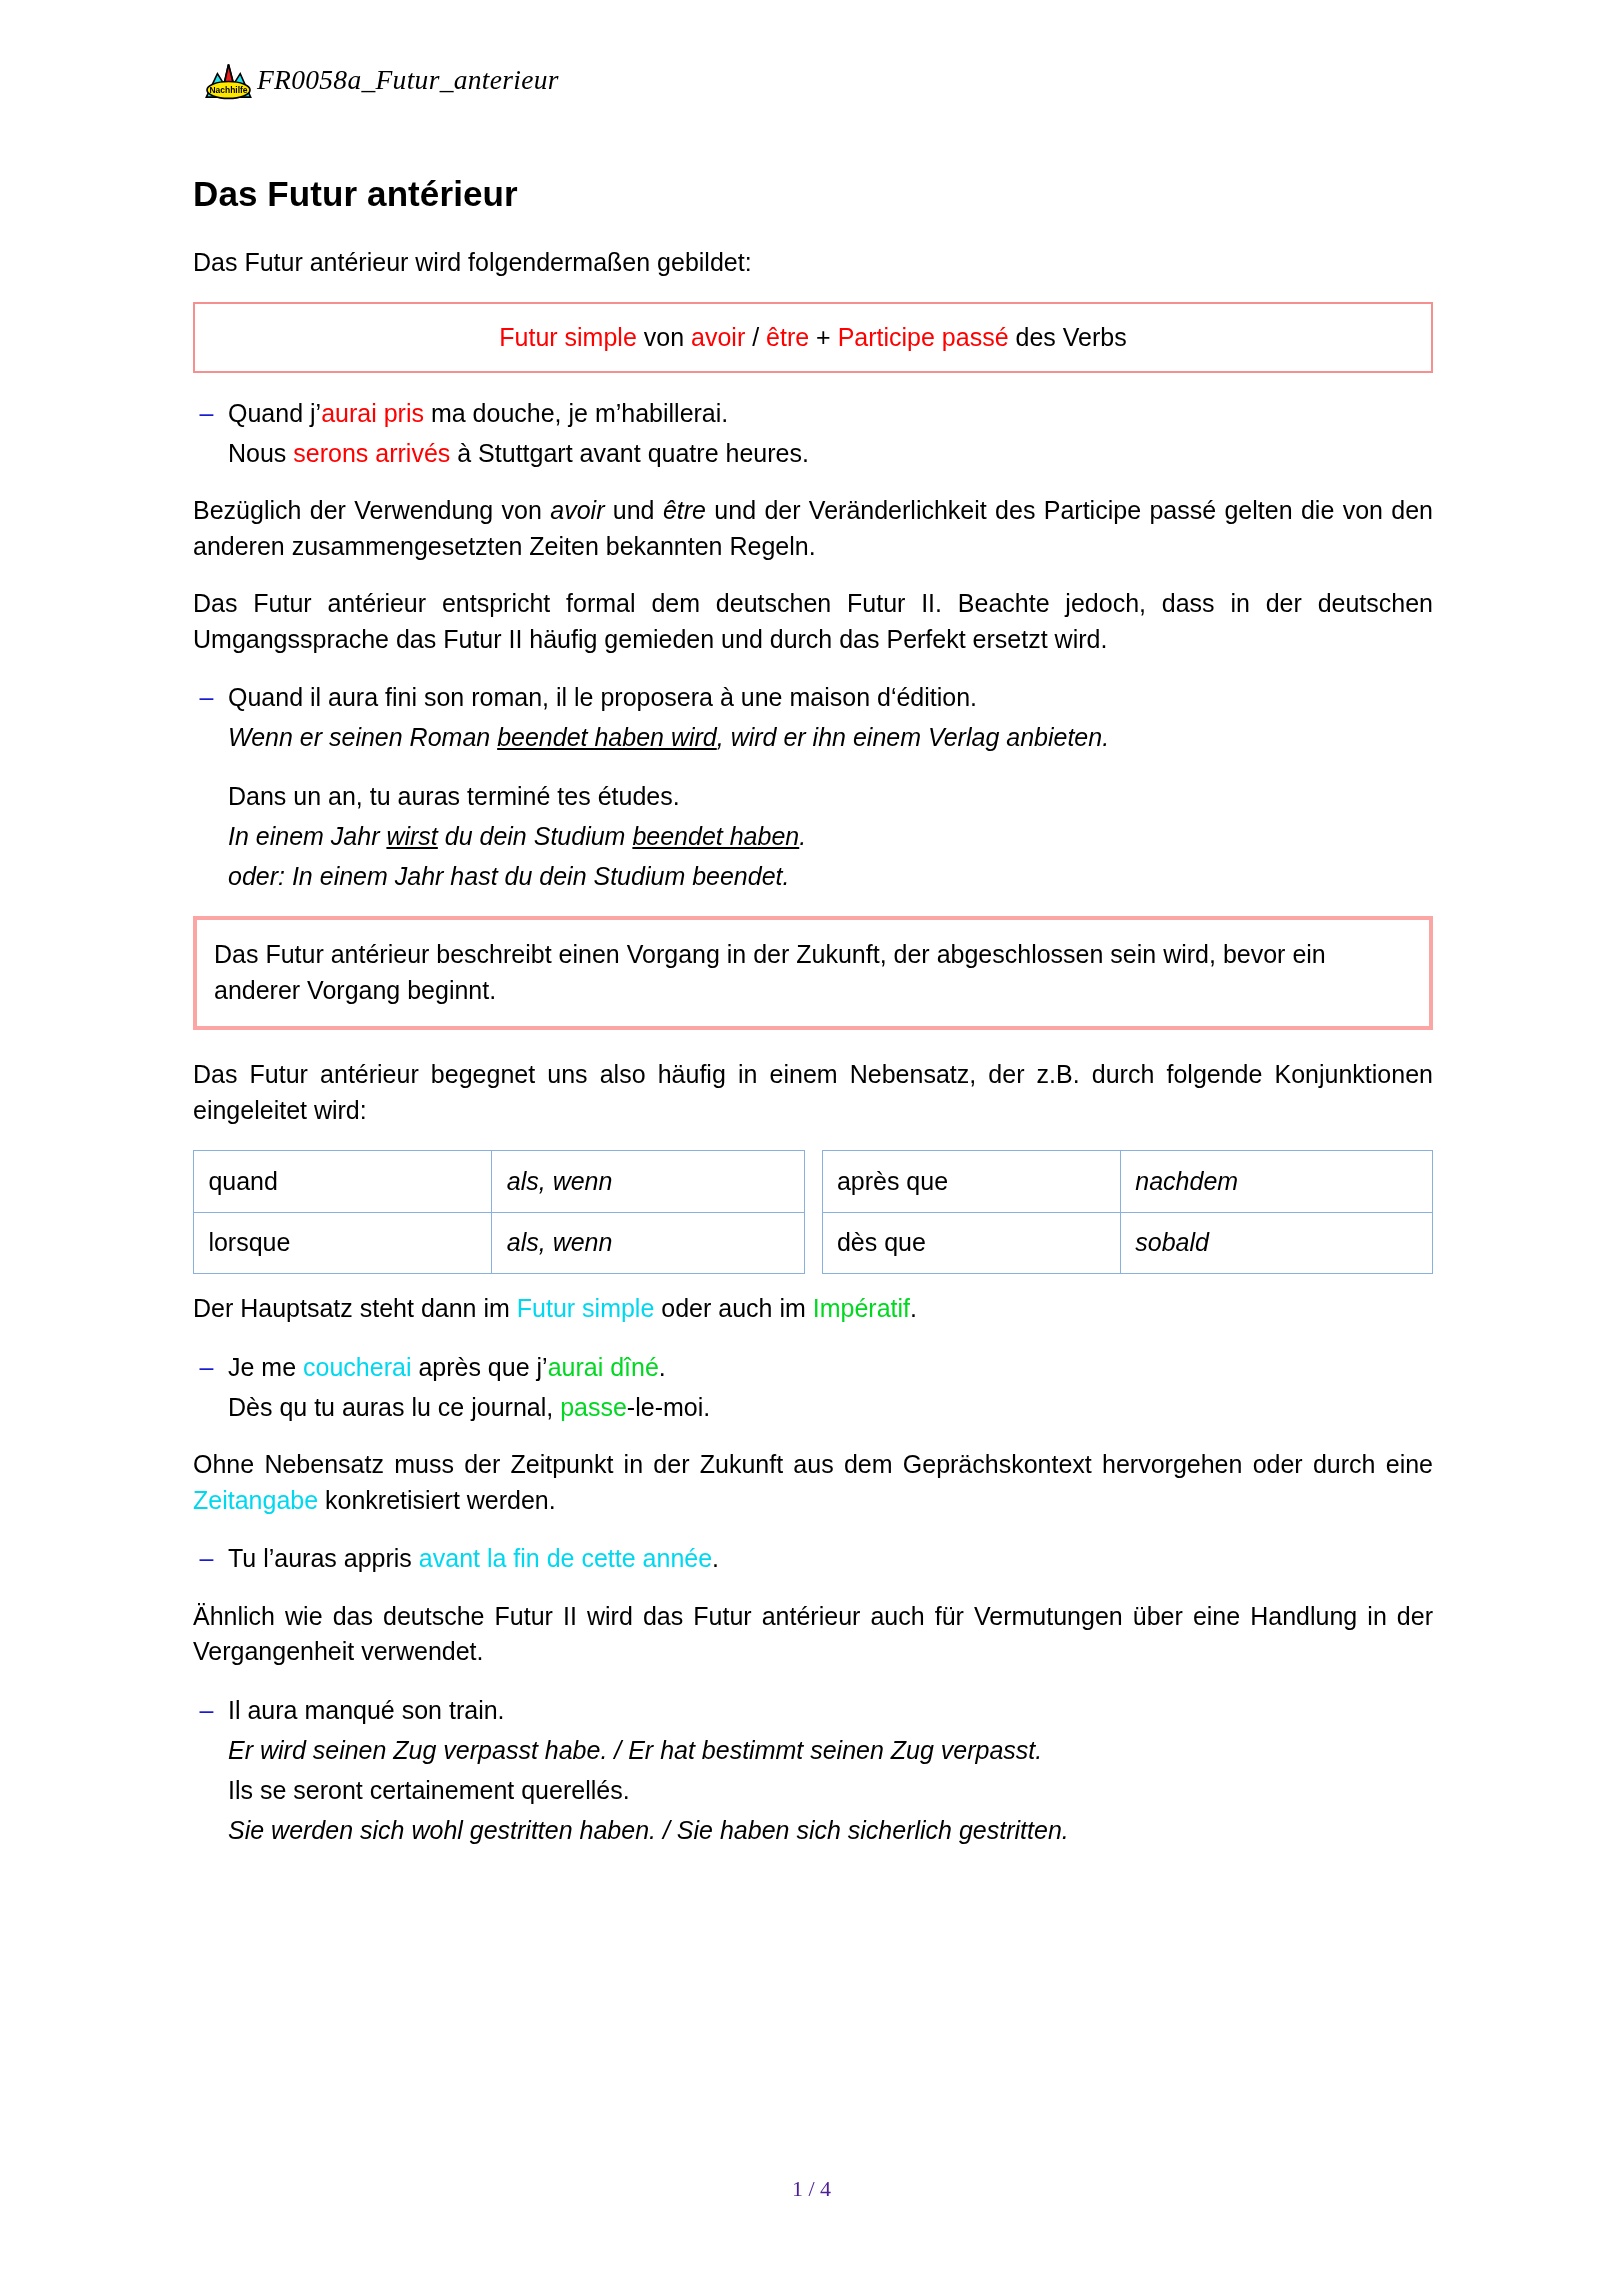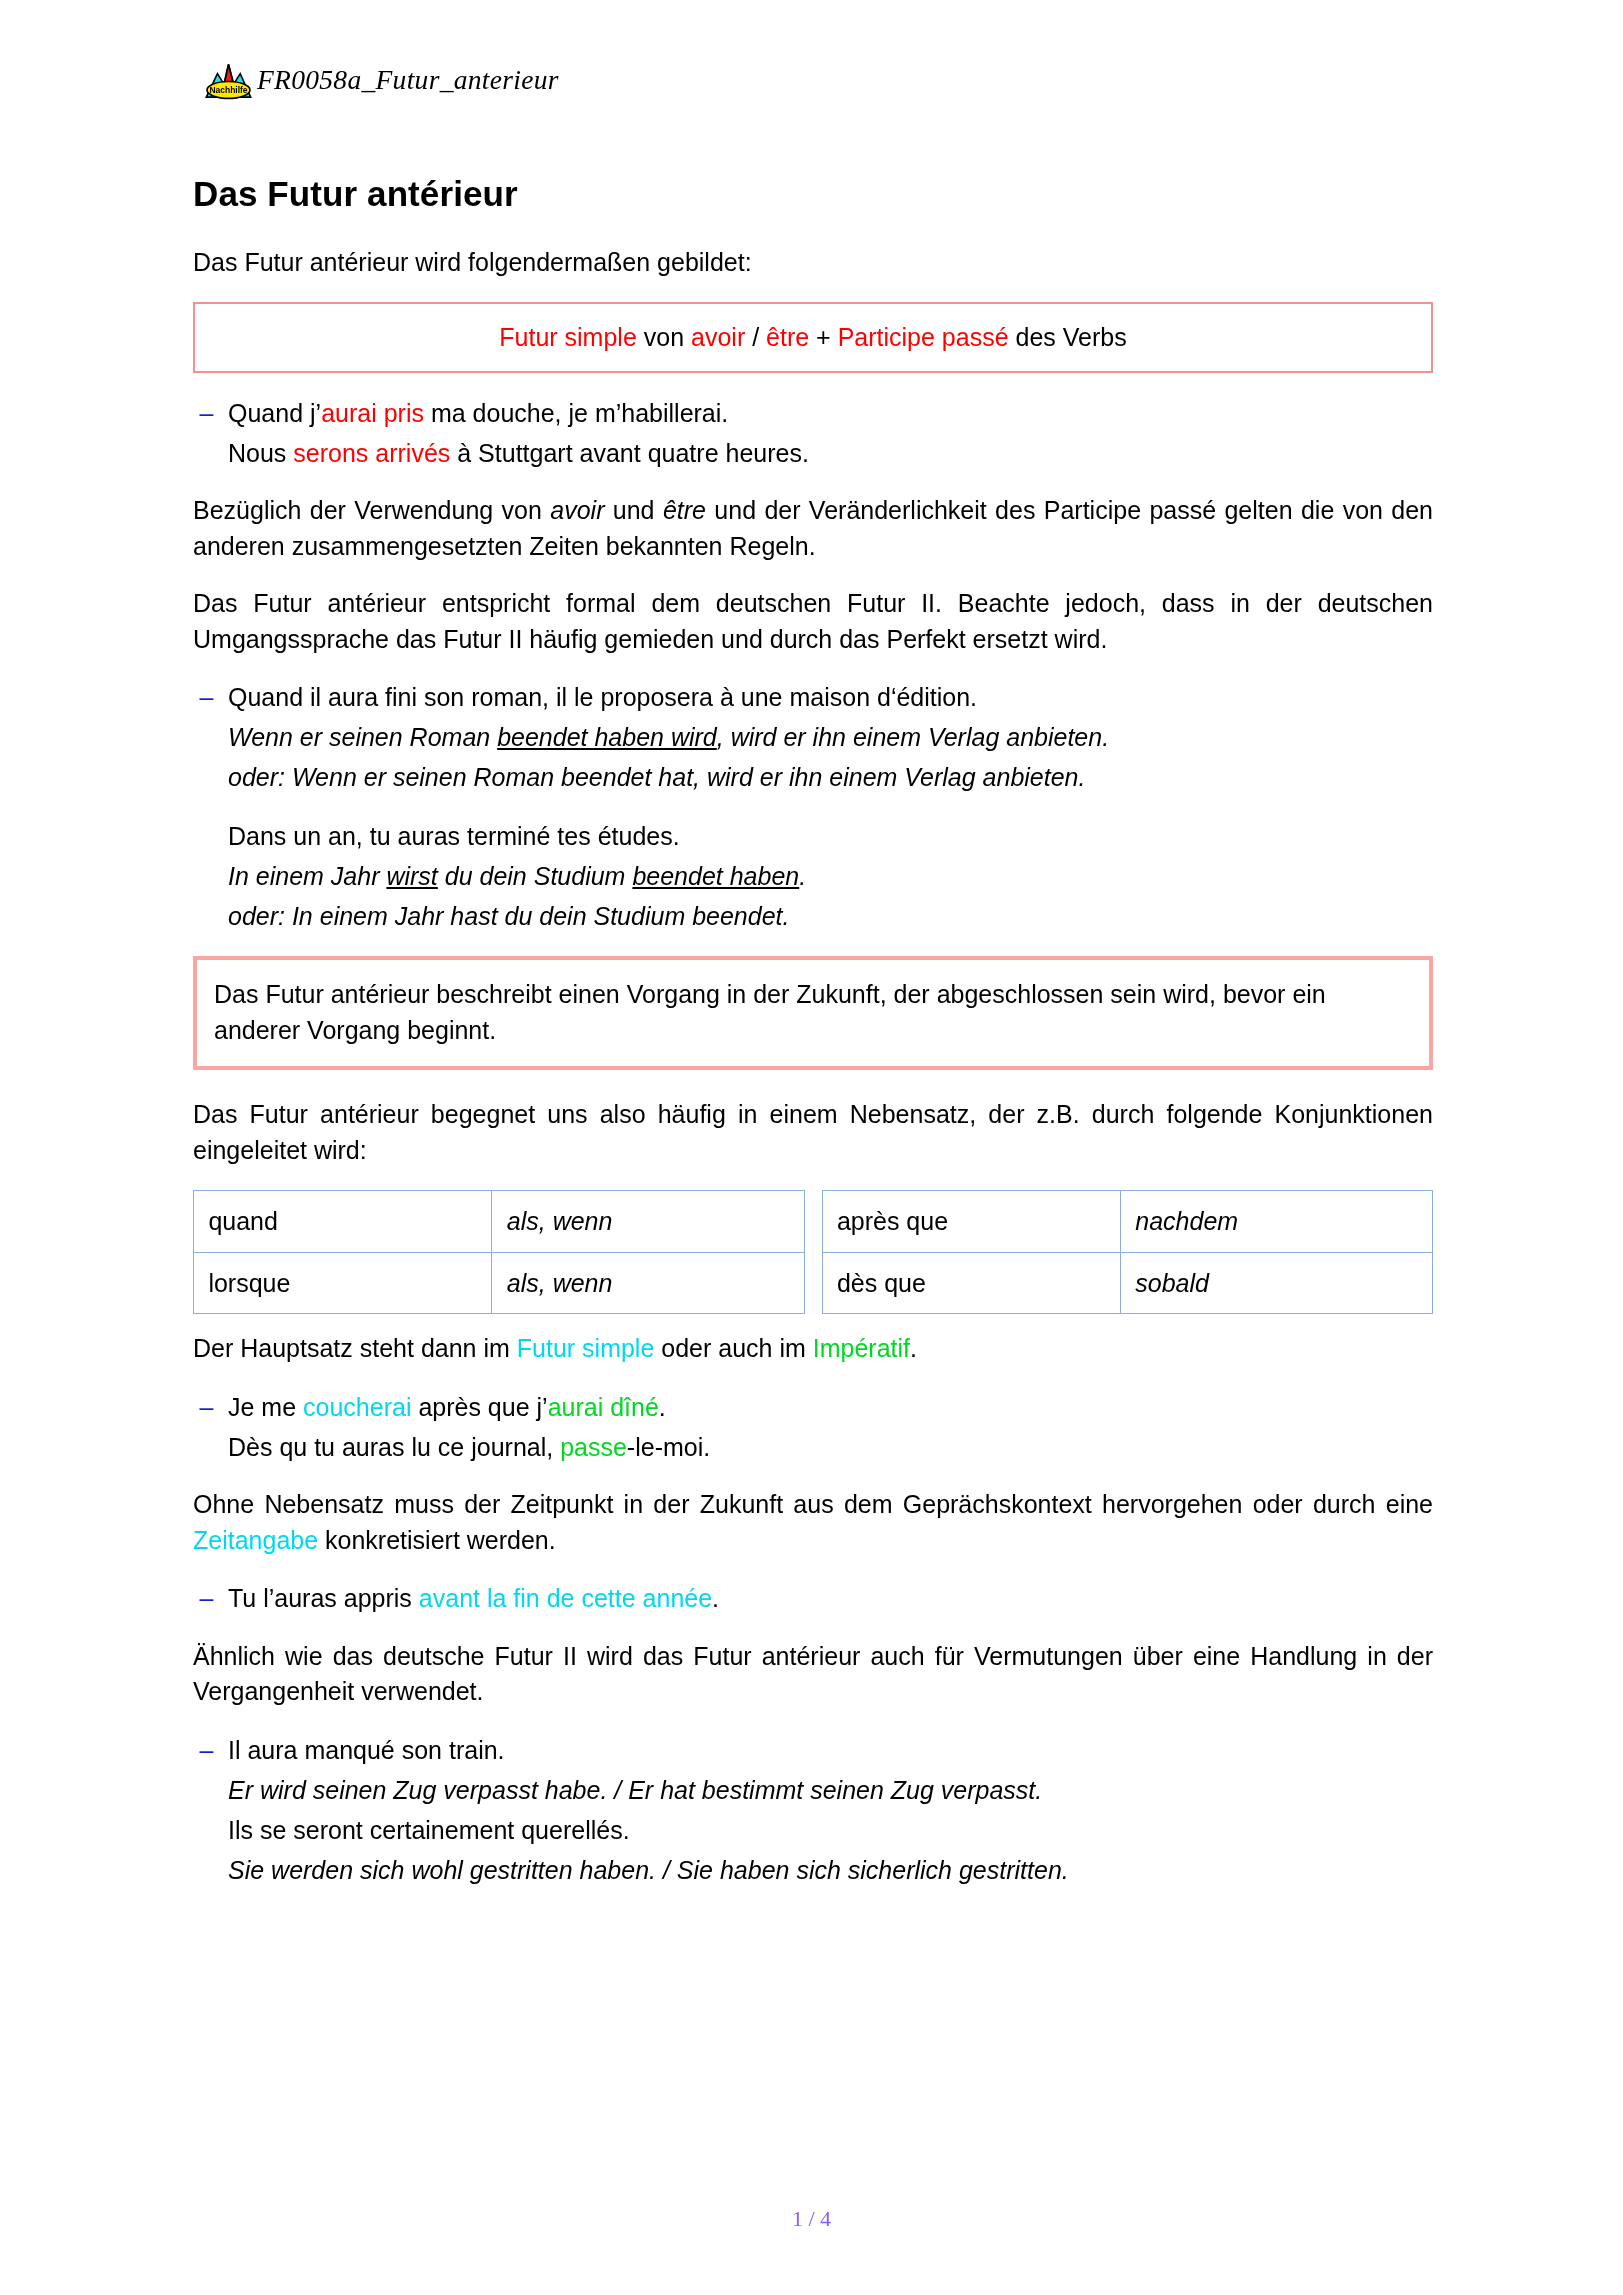--- a/index.html
+++ b/index.html
@@ -135,27 +135,27 @@
     font-size: 25px;
     height: 37px;
     vertical-align: middle;
   }
   table.conj td.fr { width: 44%; }
   table.conj td.de { font-style: italic; }
 
   
   .footer {
     position: absolute;
-    bottom: 63px;
+    bottom: 93px;
     left: 0;
     width: 1623px;
     text-align: center;
     font-family: "Liberation Serif", serif;
     font-size: 22px;
-    color: #8b5cf6;
+    color: #4c1d95;
   }
 </style>
 </head>
 <body>
 
 <div class="page">
 
   <div class="header">
     <div class="logo">
       <svg width="51" height="43" viewBox="0 0 78 66" xmlns="http://www.w3.org/2000/svg">
@@ -194,24 +194,20 @@
     <p class="para">Das Futur antérieur entspricht formal dem deutschen Futur II. Beachte jedoch, dass in der deutschen Umgangssprache das Futur II häufig gemieden und durch das Perfekt ersetzt wird.</p>
 
     <div class="bullets">
       <div class="bullet-row">
         <span class="dash">–</span>
         <span class="bullet-text"><span>Quand il aura fini son roman, il le proposera à une maison d‘édition.</span></span>
       </div>
       <div class="bullet-row">
         <span class="dash blank"></span>
         <span class="bullet-text ital"><span>Wenn er seinen Roman </span><span class="und">beendet haben wird</span><span>, wird er ihn einem Verlag anbieten.</span></span>
-      </div>
-      <div class="bullet-row">
-        <span class="dash blank"></span>
-        <span class="bullet-text ital"><span>oder: Wenn er seinen Roman beendet hat, wird er ihn einem Verlag anbieten.</span></span>
       </div>
     </div>
 
     <div class="bullets">
       <div class="bullet-row">
         <span class="dash blank"></span>
         <span class="bullet-text"><span>Dans un an, tu auras terminé tes études.</span></span>
       </div>
       <div class="bullet-row">
         <span class="dash blank"></span>

